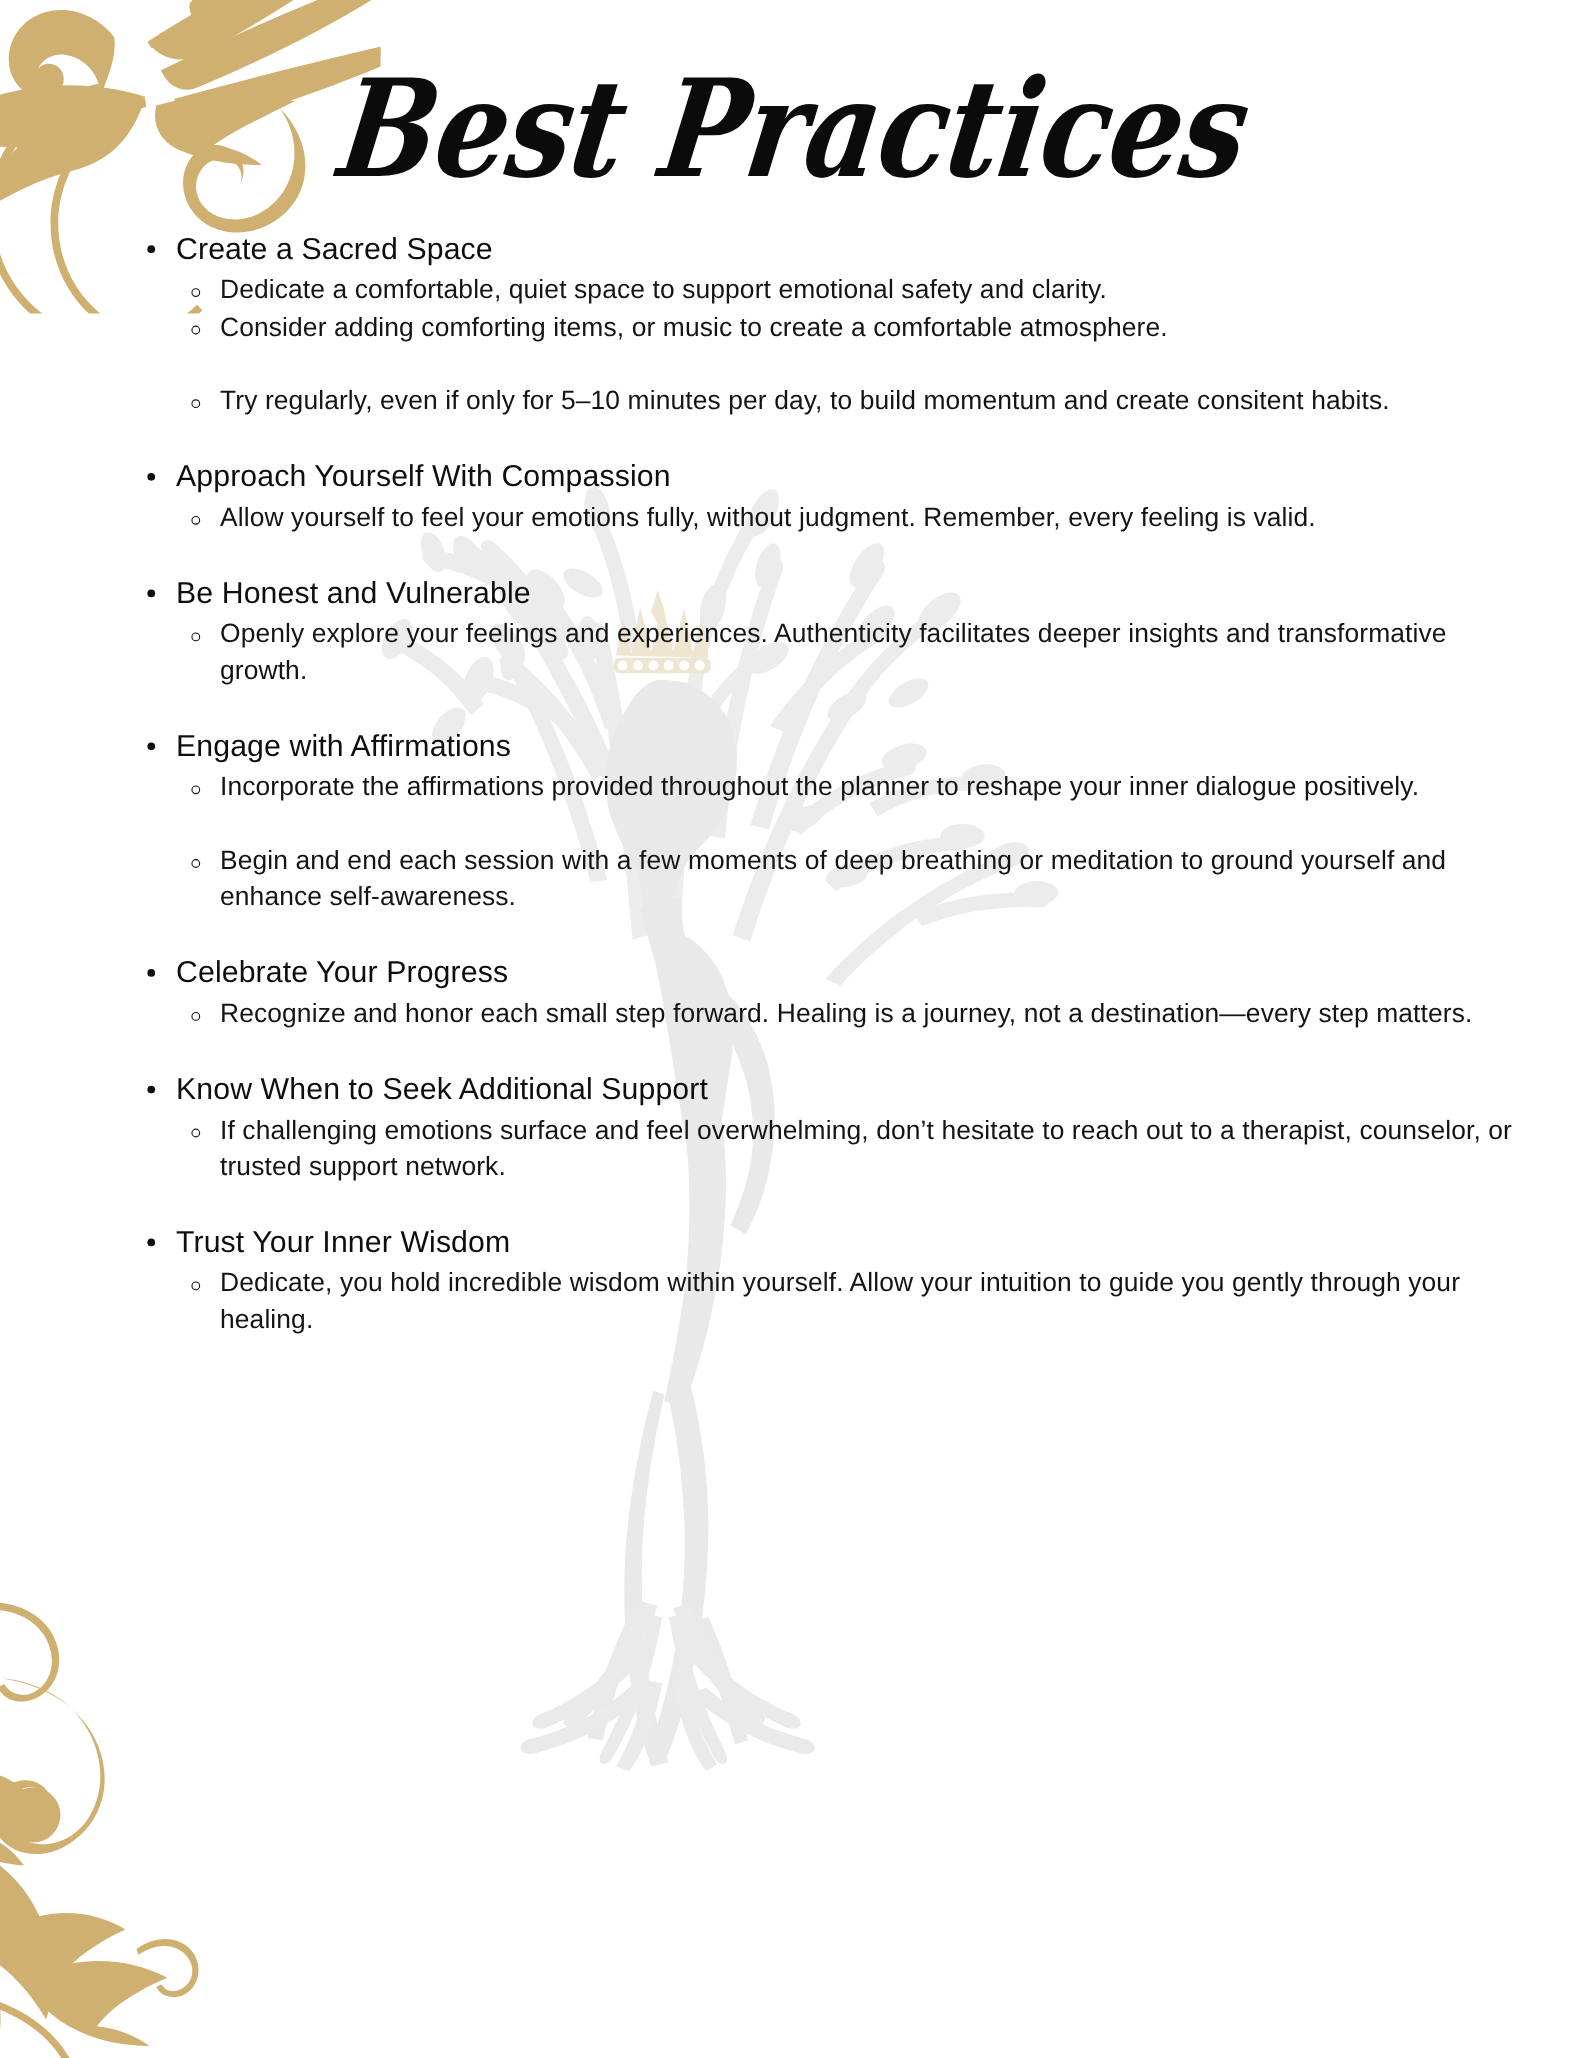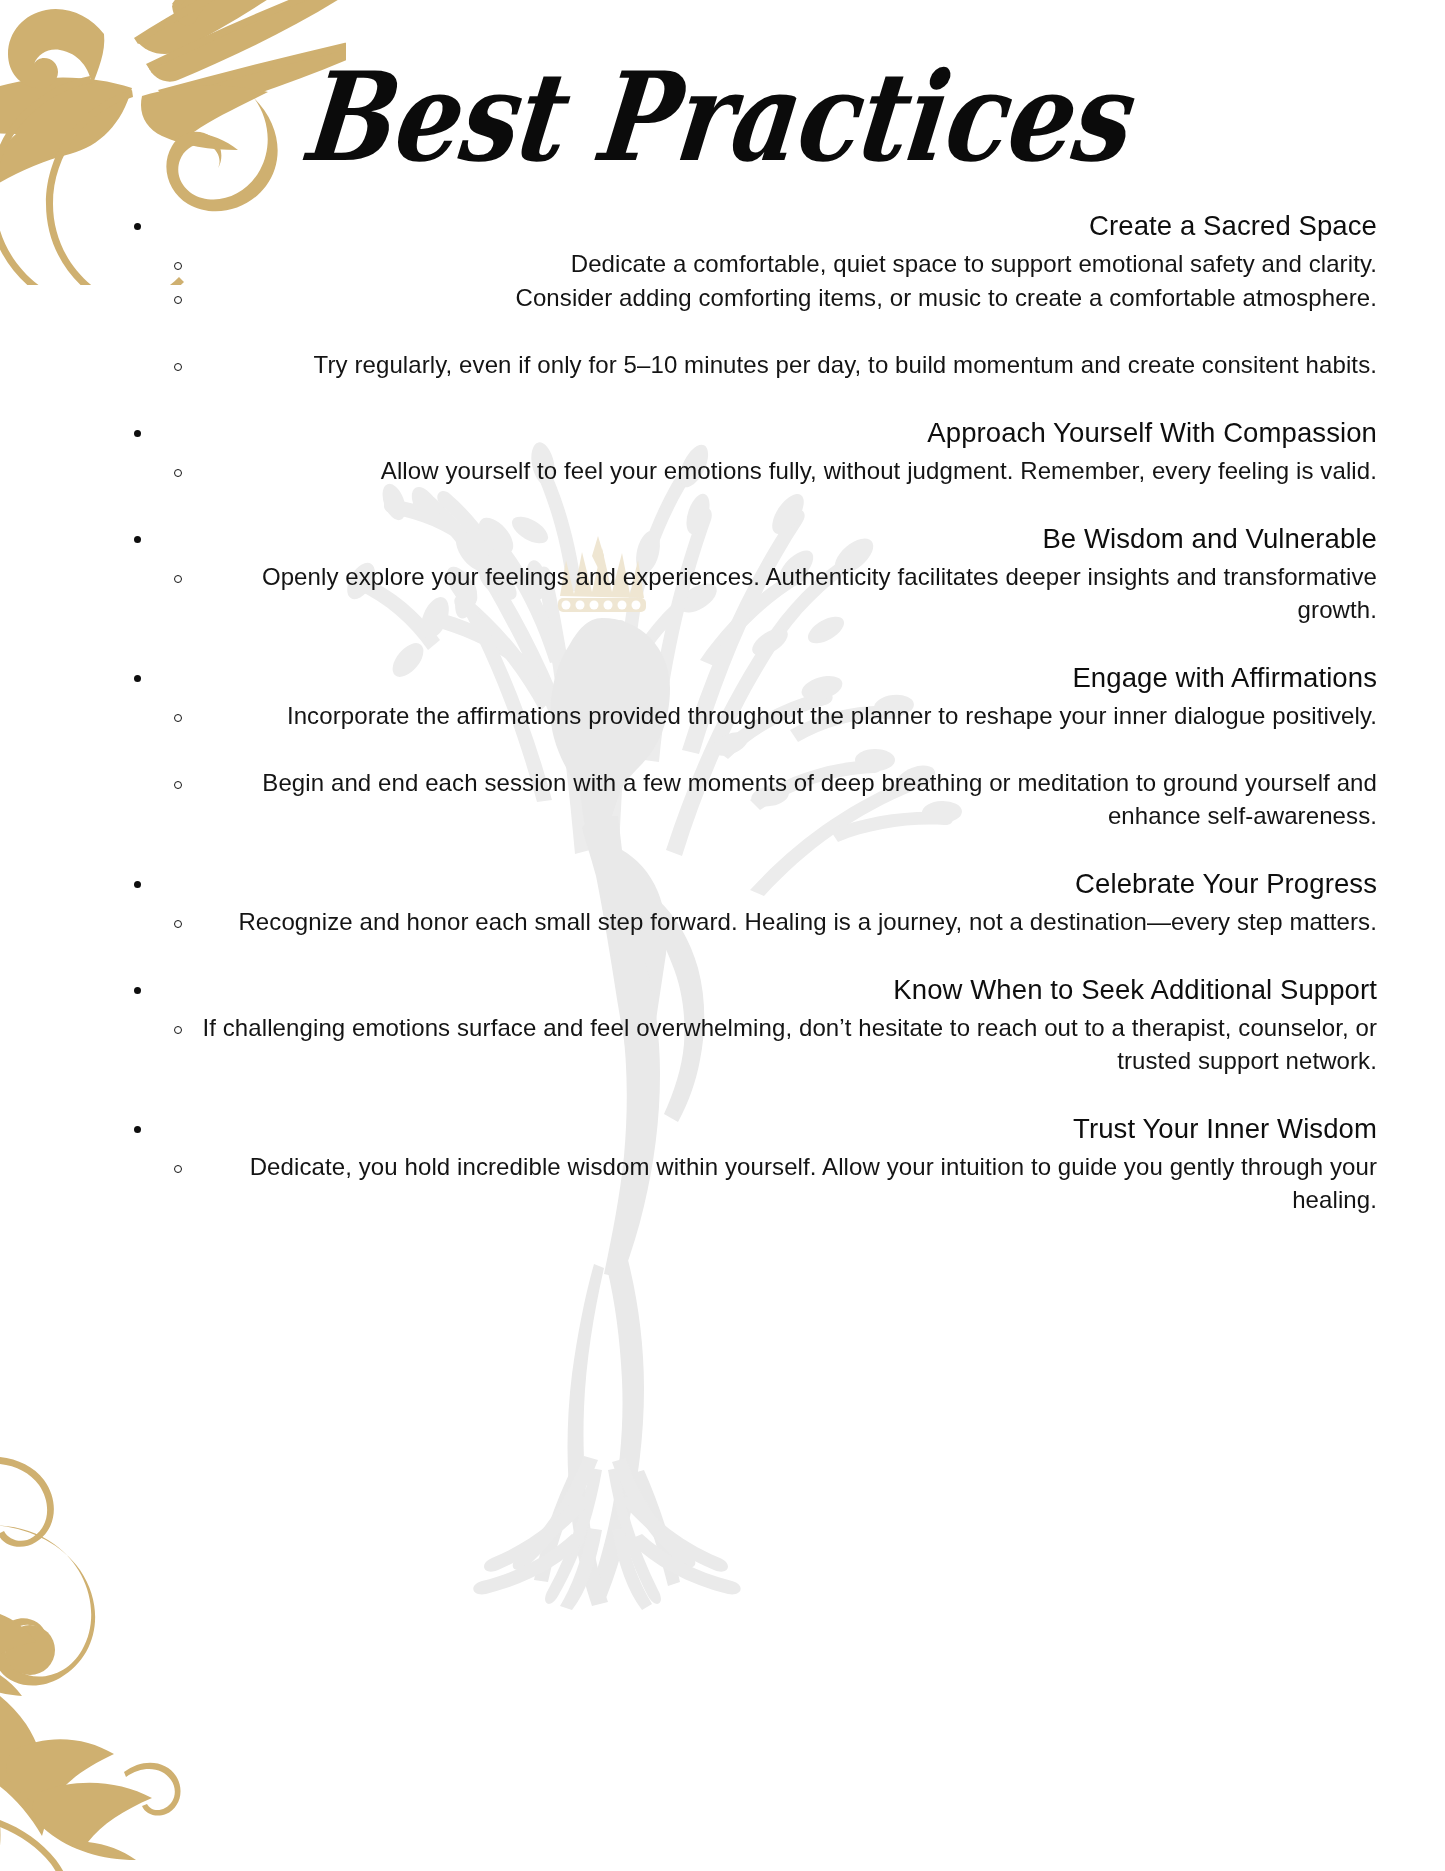--- a/index.html
+++ b/index.html
@@ -82,21 +82,20 @@
   }
   ul.lvl1 {
     list-style: none;
     margin: 0;
     padding: 0;
   }
   li.section {
     position: relative;
     margin: 0 0 34px 0;
     padding: 0 68px 0 160px;
-    text-align: right;
   }
   li.section:last-child { margin-bottom: 0; }
 
   .sec-title {
     position: relative;
     font-size: 27.5px;
     font-weight: 400;
     color: #0e0e0e;
     line-height: 1.30;
     letter-spacing: 0.1px;
@@ -490,21 +489,21 @@
       </li>
 
       <li class="section">
         <div class="sec-title">Approach Yourself With Compassion</div>
         <ul class="lvl2">
           <li class="detail">Allow yourself to feel your emotions fully, without judgment. Remember, every feeling is valid.</li>
         </ul>
       </li>
 
       <li class="section">
-        <div class="sec-title">Be Wisdom and Vulnerable</div>
+        <div class="sec-title">Be Honest and Vulnerable</div>
         <ul class="lvl2">
           <li class="detail">Openly explore your feelings and experiences. Authenticity facilitates deeper insights and transformative growth.</li>
         </ul>
       </li>
 
       <li class="section">
         <div class="sec-title">Engage with Affirmations</div>
         <ul class="lvl2">
           <li class="detail">Incorporate the affirmations provided throughout the planner to reshape your inner dialogue positively.</li>
         </ul>

